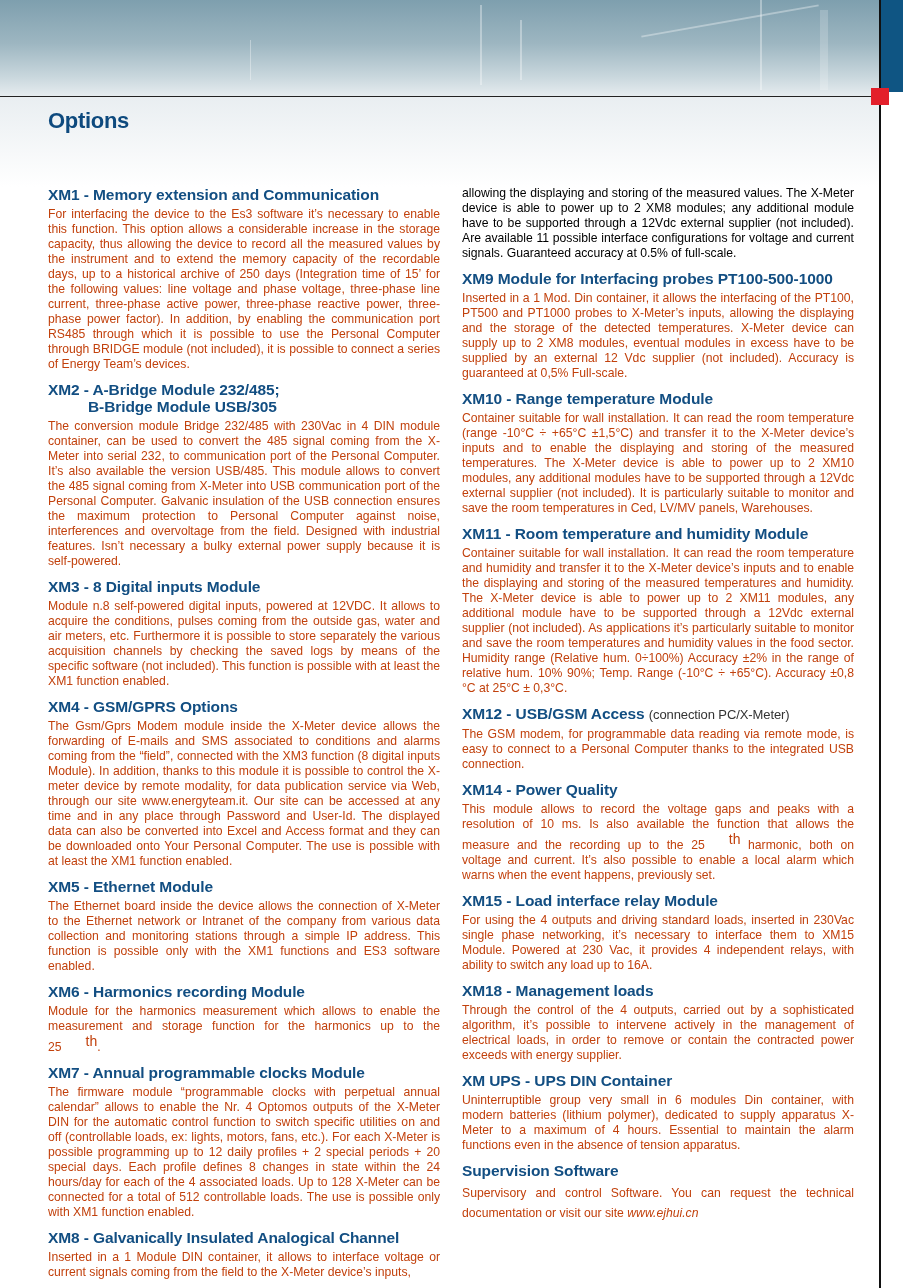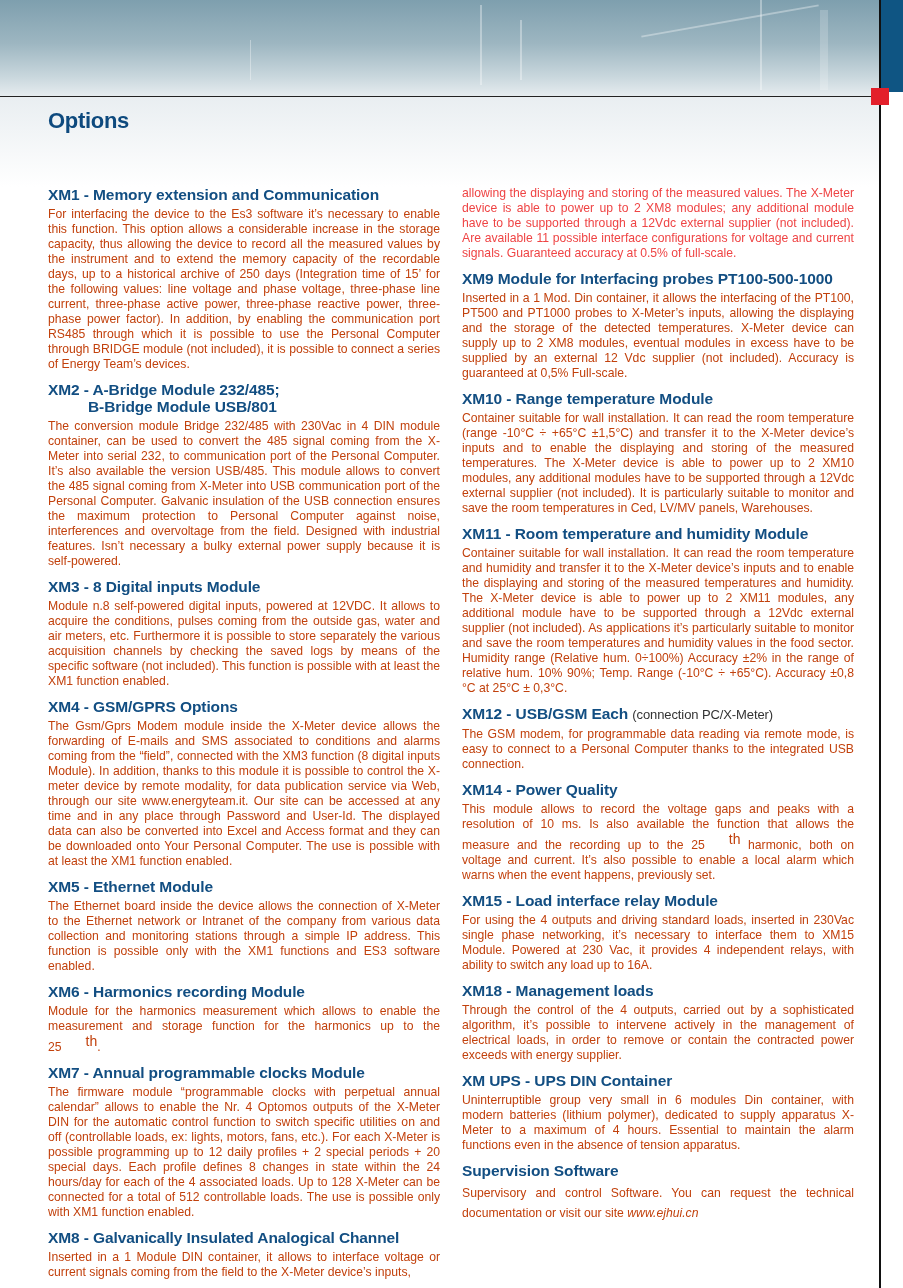--- a/index.html
+++ b/index.html
@@ -15,21 +15,21 @@
   .page-title { position:absolute; left:48px; top:108px; font-size:22px; font-weight:bold; color:#0e4a7e; letter-spacing:-0.3px; }
   .col { position:absolute; top:150px; width:392px;margin-top:36px; }
   .col-left { left:48px; }
   .col-right { left:462px; top:150px; }
   .section { margin-bottom:9px; }
   .section h2 { margin:0 0 4px 0; font-size:15.5px; font-weight:bold; color:#124e82; line-height:17px; letter-spacing:-0.1px; }
   .section h2 .sub { font-size:13px; font-weight:normal; color:#333; }
   .section h2 .indent { display:block; padding-left:40px; }
   .section p { margin:0; font-size:12.2px; line-height:15px; text-align:justify; color:#c2410c; }
   .section p sup { font-size:14px;padding-left:24px; }
-  .continuation p { margin:0 0 9px 0; font-size:12.2px; line-height:15px; text-align:justify; color:#ef4444; }
+  .continuation p { margin:0 0 9px 0; font-size:12.2px; line-height:15px; text-align:justify; color:#000000; }
   .site { font-style:italic; }
 </style>
 </head>
 <body>
 
 <div class="header-band">
   <div class="deco" style="left:250px;top:40px;width:1px;height:40px;"></div>
   <div class="deco" style="left:480px;top:5px;width:2px;height:80px;"></div>
   <div class="deco" style="left:520px;top:20px;width:2px;height:60px;"></div>
   <div class="deco" style="left:640px;top:20px;width:180px;height:2px;transform:rotate(-10deg);"></div>
@@ -46,21 +46,21 @@
 <div class="page-title">Options</div>
 
 <div class="col col-left">
   <div class="section">
     <h2>XM1 - Memory extension and Communication</h2>
     <p>For interfacing the device to the Es3 software it’s necessary to enable this function. This option allows a considerable increase in the storage capacity, thus allowing the device to record all the measured values by the instrument and to extend the memory capacity of the recordable days, up to a historical archive of 250 days (Integration time of 15’ for the following values: line voltage and phase voltage, three-phase line current, three-phase active power, three-phase reactive power, three-phase power factor). In addition, by enabling the communication port RS485 through which it is possible to use the Personal Computer through BRIDGE module (not included), it is possible to connect a series of Energy Team’s devices.</p>
   </div>
   <div class="section">
     <h2>
       <span>XM2 - A-Bridge Module 232/485;</span>
-      <span class="indent">B-Bridge Module USB/801</span>
+      <span class="indent">B-Bridge Module USB/305</span>
     </h2>
     <p>The conversion module Bridge 232/485 with 230Vac in 4 DIN module container, can be used to convert the 485 signal coming from the X-Meter into serial 232, to communication port of the Personal Computer. It’s also available the version USB/485. This module allows to convert the 485 signal coming from X-Meter into USB communication port of the Personal Computer. Galvanic insulation of the USB connection ensures the maximum protection to Personal Computer against noise, interferences and overvoltage from the field. Designed with industrial features. Isn’t necessary a bulky external power supply because it is self-powered.</p>
   </div>
   <div class="section">
     <h2>XM3 - 8 Digital inputs Module</h2>
     <p>Module n.8 self-powered digital inputs, powered at 12VDC. It allows to acquire the conditions, pulses coming from the outside gas, water and air meters, etc. Furthermore it is possible to store separately the various acquisition channels by checking the saved logs by means of the specific software (not included). This function is possible with at least the XM1 function enabled.</p>
   </div>
   <div class="section">
     <h2>XM4 - GSM/GPRS Options</h2>
     <p>The Gsm/Gprs Modem module inside the X-Meter device allows the forwarding of E-mails and SMS associated to conditions and alarms coming from the “field”, connected with the XM3 function (8 digital inputs Module). In addition, thanks to this module it is possible to control the X-meter device by remote modality, for data publication service via Web, through our site www.energyteam.it. Our site can be accessed at any time and in any place through Password and User-Id. The displayed data can also be converted into Excel and Access format and they can be downloaded onto Your Personal Computer. The use is possible with at least the XM1 function enabled.</p>
@@ -93,21 +93,21 @@
   </div>
   <div class="section">
     <h2>XM10 - Range temperature Module</h2>
     <p>Container suitable for wall installation. It can read the room temperature (range -10°C ÷ +65°C ±1,5°C) and transfer it to the X-Meter device’s inputs and to enable the displaying and storing of the measured temperatures. The X-Meter device is able to power up to 2 XM10 modules, any additional modules have to be supported through a 12Vdc external supplier (not included). It is particularly suitable to monitor and save the room temperatures in Ced, LV/MV panels, Warehouses.</p>
   </div>
   <div class="section">
     <h2>XM11 - Room temperature and humidity Module</h2>
     <p>Container suitable for wall installation. It can read the room temperature and humidity and transfer it to the X-Meter device’s inputs and to enable the displaying and storing of the measured temperatures and humidity. The X-Meter device is able to power up to 2 XM11 modules, any additional module have to be supported through a 12Vdc external supplier (not included). As applications it’s particularly suitable to monitor and save the room temperatures and humidity values in the food sector. Humidity range (Relative hum. 0÷100%) Accuracy ±2% in the range of relative hum. 10% 90%; Temp. Range (-10°C ÷ +65°C). Accuracy ±0,8 °C at 25°C ± 0,3°C.</p>
   </div>
   <div class="section">
-    <h2><span>XM12 - USB/GSM Each</span> <span class="sub">(connection PC/X-Meter)</span></h2>
+    <h2><span>XM12 - USB/GSM Access</span> <span class="sub">(connection PC/X-Meter)</span></h2>
     <p>The GSM modem, for programmable data reading via remote mode, is easy to connect to a Personal Computer thanks to the integrated USB connection.</p>
   </div>
   <div class="section">
     <h2>XM14 - Power Quality</h2>
     <p><span>This module allows to record the voltage gaps and peaks with a resolution of 10 ms. Is also available the function that allows the measure and the recording up to the 25</span><sup>th</sup><span> harmonic, both on voltage and current. It’s also possible to enable a local alarm which warns when the event happens, previously set.</span></p>
   </div>
   <div class="section">
     <h2>XM15 - Load interface relay Module</h2>
     <p>For using the 4 outputs and driving standard loads, inserted in 230Vac single phase networking, it’s necessary to interface them to XM15 Module. Powered at 230 Vac, it provides 4 independent relays, with ability to switch any load up to 16A.</p>
   </div>

